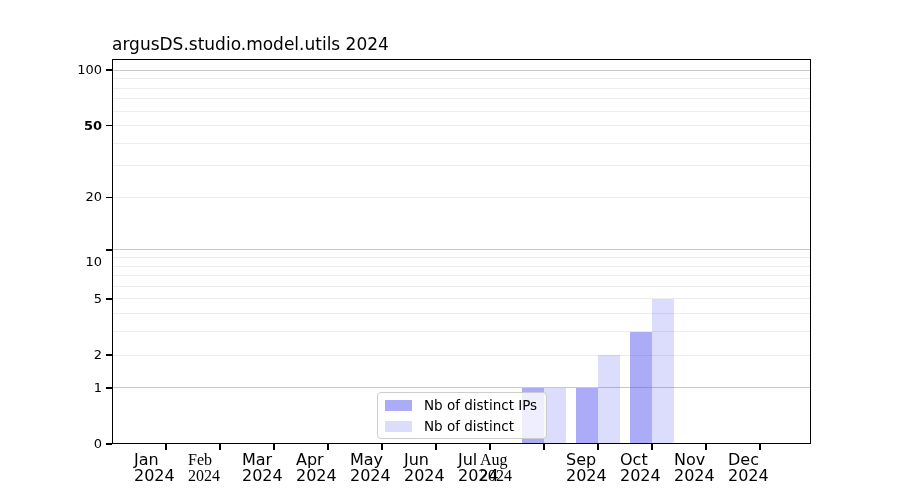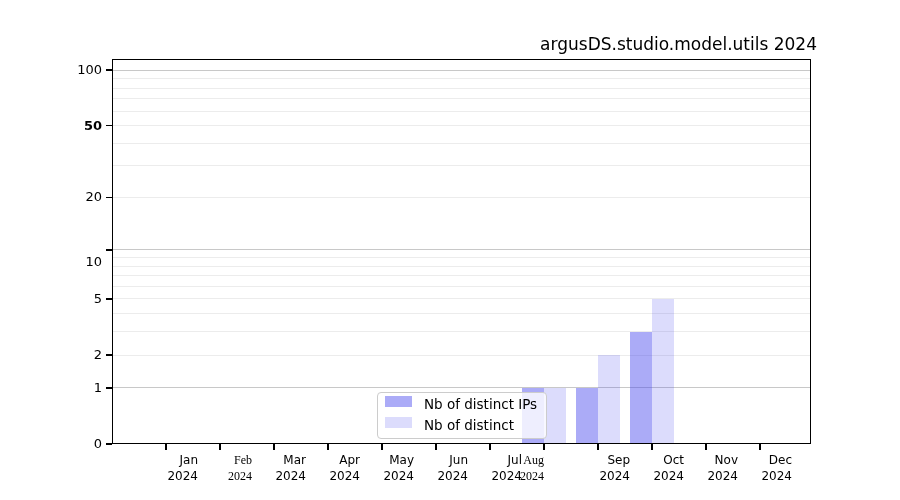--- a/index.html
+++ b/index.html
@@ -7,24 +7,24 @@
     position: relative;
     width: 900px;
     height: 500px;
     background: #ffffff;
     font-family: "DejaVu Sans", "Liberation Sans", sans-serif;
     color: #000000;
     overflow: hidden;
   }
   #chart-title {
     position: absolute;
-    left: 118px;
+    left: 112px;
     top: 34px;
     width: 699px;
-    text-align: right;
+    text-align: left;
     font-size: 17px;
     line-height: 20px;
   }
   #plot-area {
     position: absolute;
     left: 112px;
     top: 59px;
     width: 699px;
     height: 385px;
     overflow: hidden;
@@ -68,22 +68,22 @@
     position: absolute;
     left: 50px;
     width: 52px;
     text-align: right;
     font-size: 13px;
     line-height: 16px;
   }
   .x-tick-label {
     position: absolute;
     width: 64px;
-    text-align: right;
-    font-size: 12px;
+    text-align: left;
+    font-size: 16px;
     line-height: 16px;
     white-space: pre-line;
   }
   #legend {
     position: absolute;
     left: 377px;
     top: 392px;
     width: 170px;
     height: 47px;
     box-sizing: border-box;
@@ -92,21 +92,21 @@
     background: rgba(255, 255, 255, 0.8);
     z-index: 6;
     display: flex;
     flex-direction: column;
     justify-content: center;
     padding-left: 7px;
     gap: 3px;
   }
   .legend-row {
     display: flex;
-    align-items: flex-start;
+    align-items: center;
     height: 18px;
   }
   .legend-swatch {
     display: inline-block;
     width: 27px;
     height: 11px;
     margin-right: 12px;
     flex: 0 0 auto;
   }
   .legend-label {

